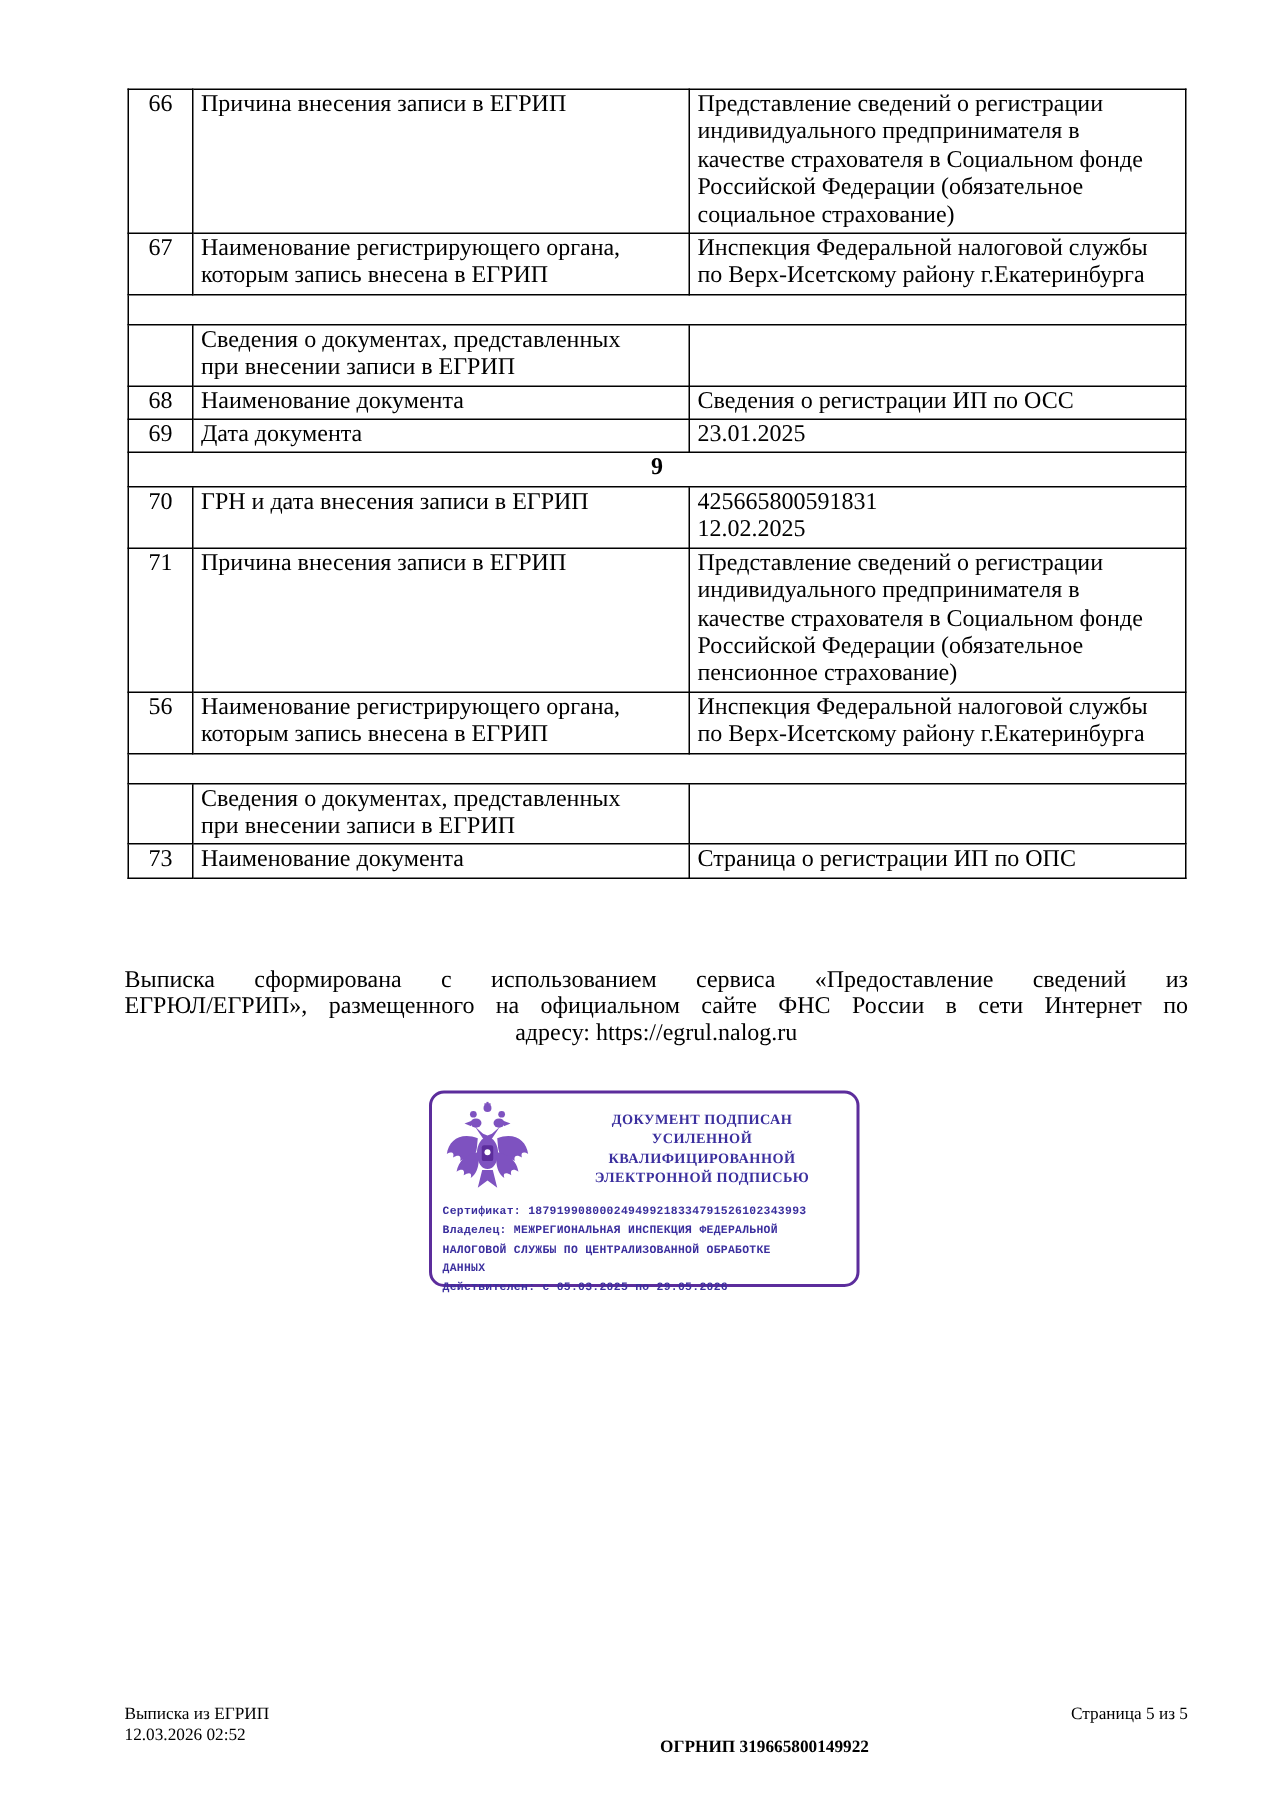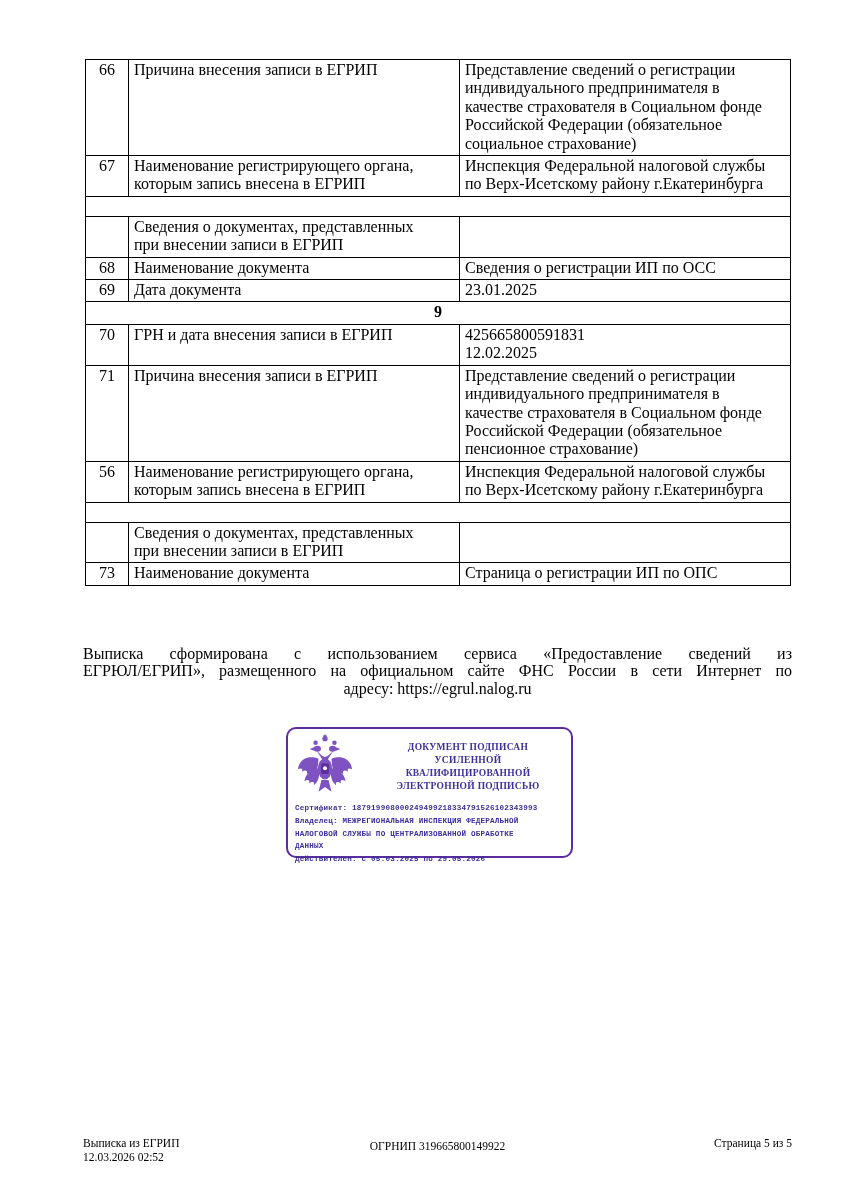--- a/index.html
+++ b/index.html
@@ -63,21 +63,21 @@
     font-family:Liberation Mono, monospace;
   }
 
   
   .footer {
     position:absolute; left:83px; top:1137px; width:709px;
     font-size:11.5px; line-height:13.5px;
     display:flex;
   }
   .f-left   { width:30%; }
-  .f-center { width:40%; text-align:center; margin-top:3px; }
+  .f-center { width:40%; text-align:right; margin-top:22px;font-weight:bold; }
   .f-right  { width:30%; text-align:right;  margin-top:0; }
 </style>
 </head>
 <body>
 
 <div>
 
   <table class="egrip-table">
     <colgroup>
       <col style="width:43px">

